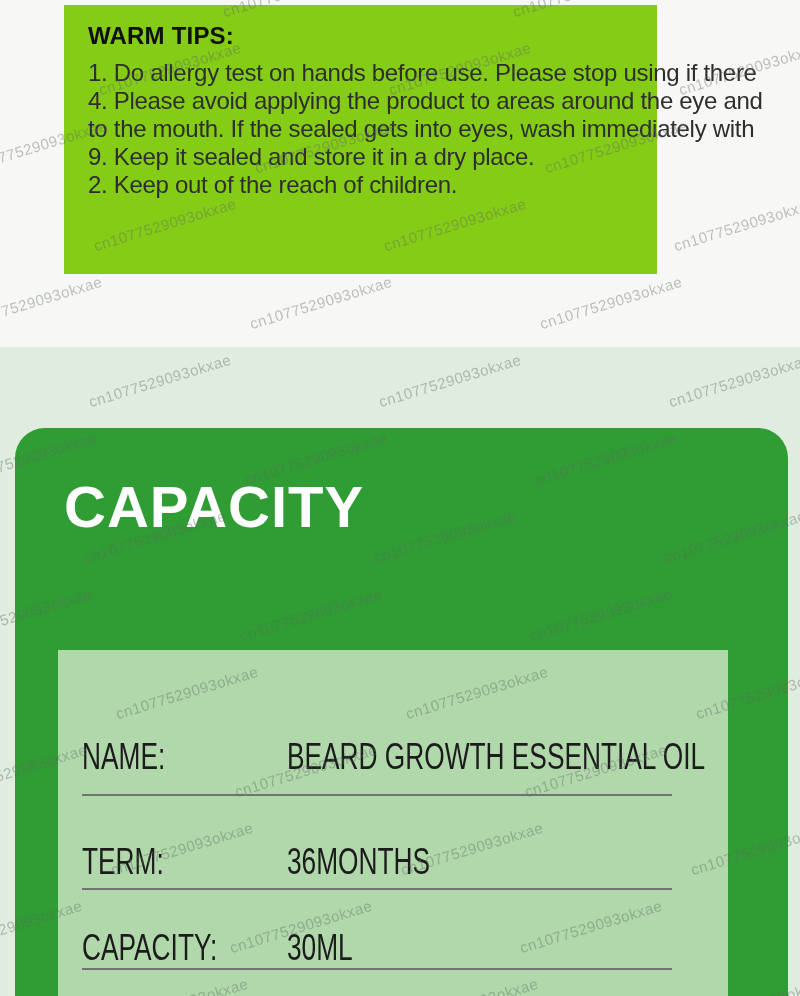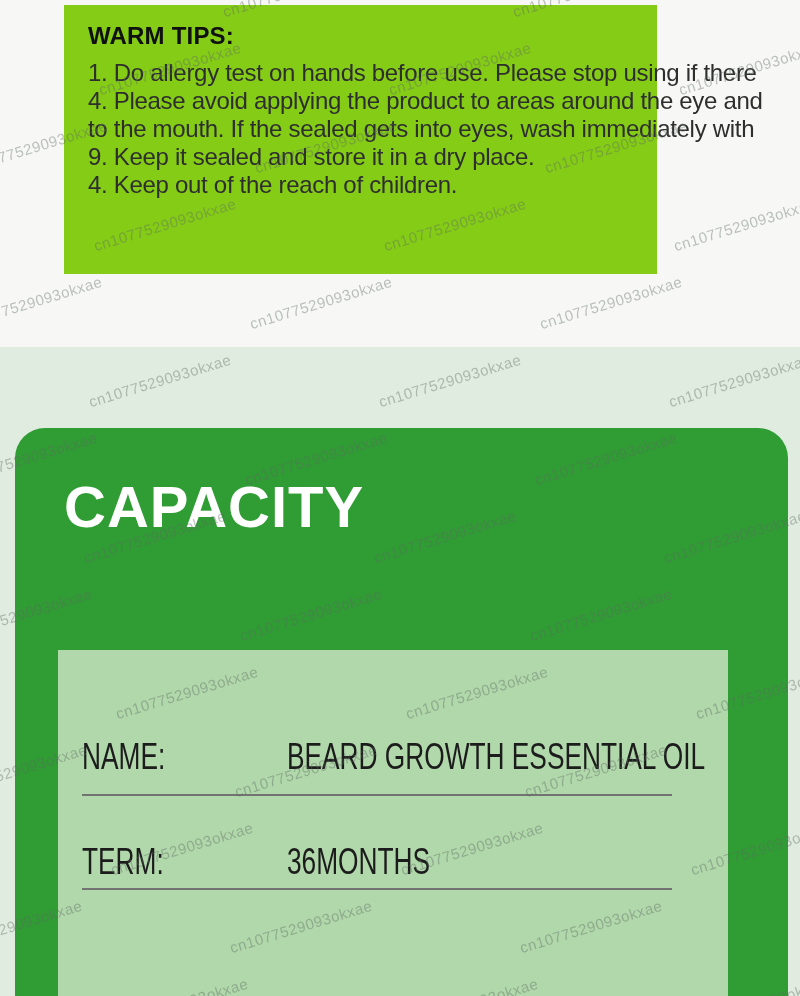--- a/index.html
+++ b/index.html
@@ -45,37 +45,41 @@
 
   <div class="band"></div>
 
   <section class="tips-panel">
     <h2 class="tips-heading">WARM TIPS:</h2>
     <div class="tips-lines">
       <div class="tip-line">1. Do allergy test on hands before use. Please stop using if there</div>
       <div class="tip-line">4. Please avoid applying the product to areas around the eye and</div>
       <div class="tip-line">to the mouth. If the sealed gets into eyes, wash immediately with</div>
       <div class="tip-line">9. Keep it sealed and store it in a dry place.</div>
-      <div class="tip-line">4. Keep out of the reach of children.</div>
+      <div class="tip-line">2. Keep out of the reach of children.</div>
     </div>
   </section>
 
   <section class="info-panel">
     <h1 class="info-title">
       <div>CAPACITY</div>
     </h1>
 
     <div class="spec-card">
       <div class="spec-row row-name">
         <span class="spec-label">NAME:</span>
         <span class="spec-value">BEARD GROWTH ESSENTIAL OIL</span>
       </div>
       <div class="spec-row row-term">
         <span class="spec-label">TERM:</span>
         <span class="spec-value">36MONTHS</span>
+      </div>
+      <div class="spec-row row-capacity">
+        <span class="spec-label">CAPACITY:</span>
+        <span class="spec-value">30ML</span>
       </div>
     </div>
   </section>
 
   <div id="watermark-layer">
       <span class="wm" style="left: -70px; top: -18px;">cn1077529093okxae</span>
       <span class="wm" style="left: 220px; top: -18px;">cn1077529093okxae</span>
       <span class="wm" style="left: 510px; top: -18px;">cn1077529093okxae</span>
       <span class="wm" style="left: 96px; top: 60px;">cn1077529093okxae</span>
       <span class="wm" style="left: 386px; top: 60px;">cn1077529093okxae</span>

